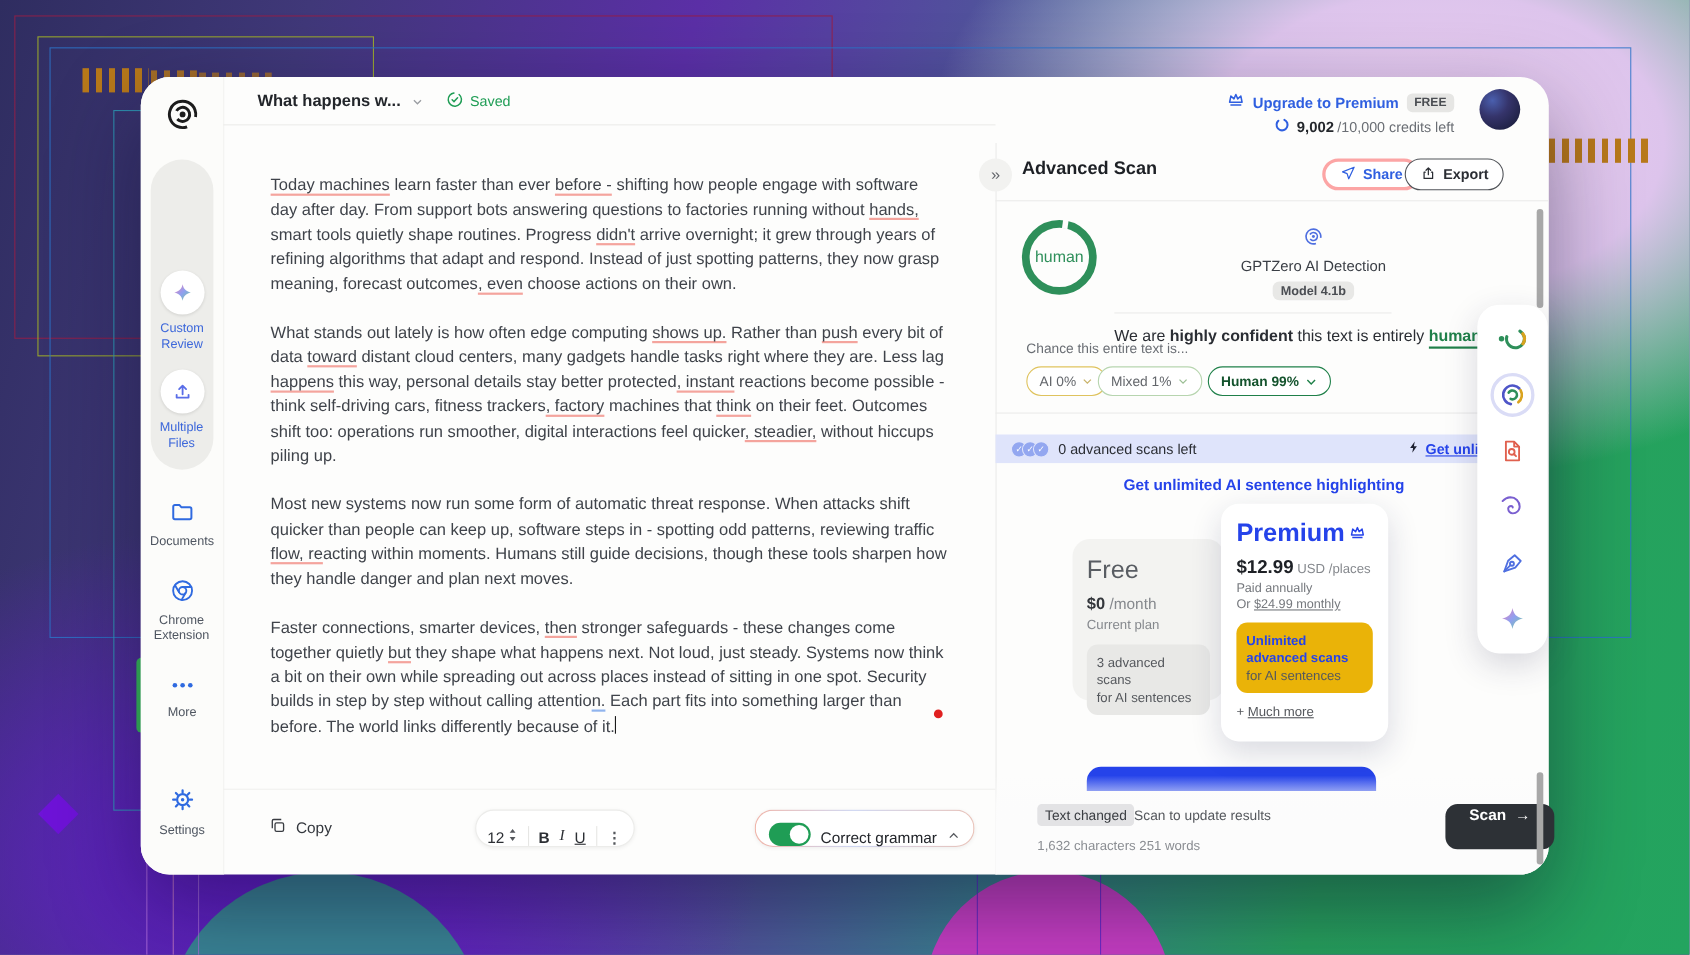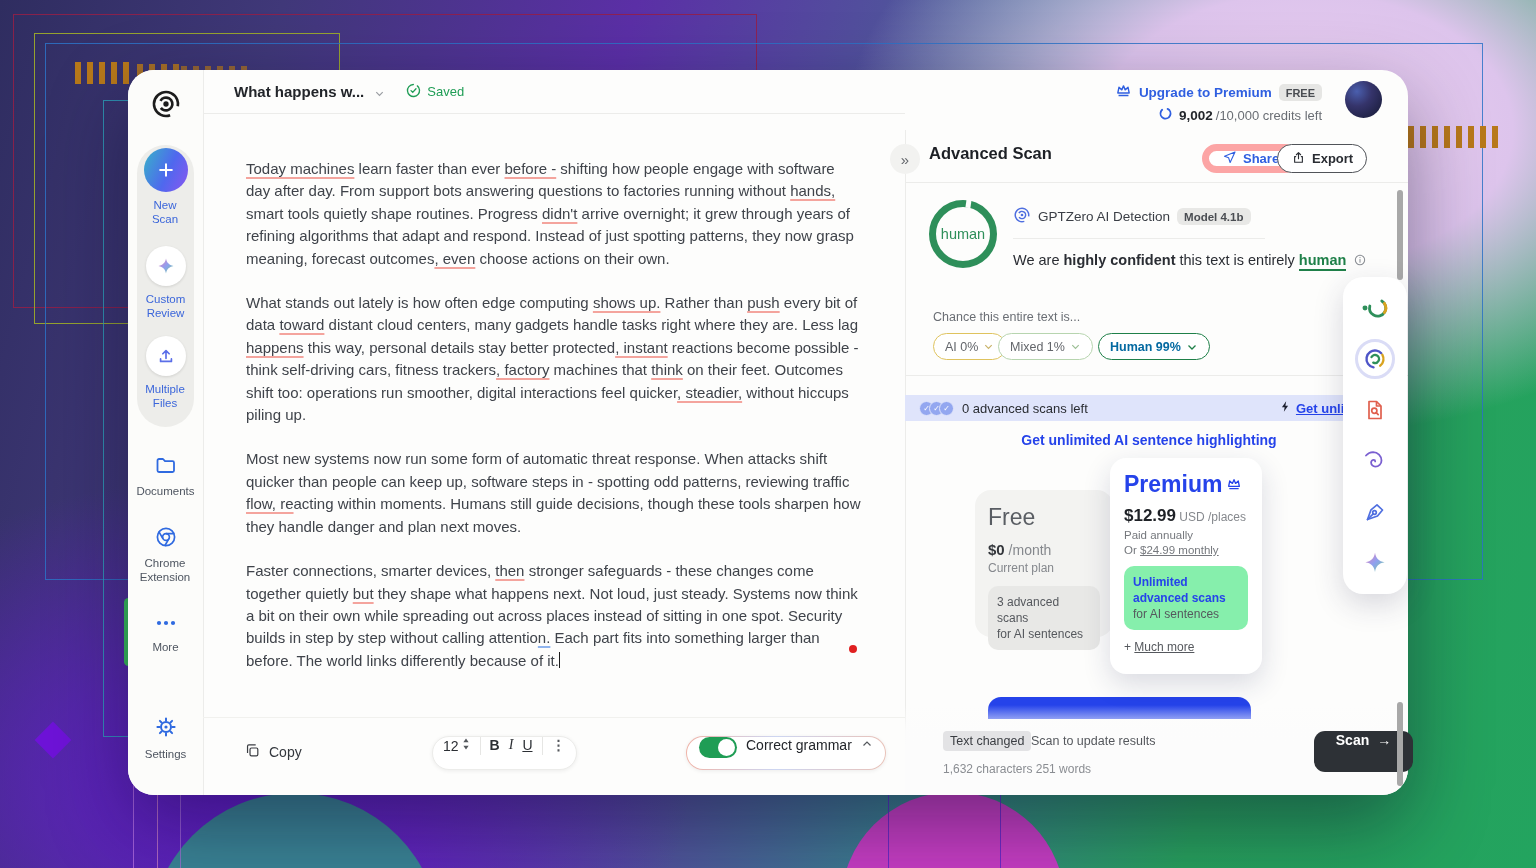--- a/index.html
+++ b/index.html
@@ -35,57 +35,57 @@
   .ed-title{font-size:15px;font-weight:700;color:#22252a;}
   .saved{display:flex;align-items:center;gap:5px;color:#1f9d55;font-size:13px;font-weight:500;}
   .ed-text{position:absolute;left:43px;top:88px;width:616px;font-size:15px;line-height:22.4px;color:#3f434a;}
   .ed-text p{margin:0 0 22px 0;}
   .mk-red{text-decoration:underline;text-decoration-color:#f4a49d;text-decoration-thickness:2px;text-underline-offset:3px;}
   .mk-blue{text-decoration:underline;text-decoration-color:#90b4ee;text-decoration-thickness:2px;text-underline-offset:3px;}
   .mk-caret{display:inline-block;width:0;height:16px;border-left:1.5px solid #1a1a1a;vertical-align:-2px;}
   .ed-bar{position:absolute;left:0;bottom:0;width:702px;height:77px;border-top:1px solid #f1f1ee;}
   .copy{position:absolute;left:41px;top:24px;display:flex;align-items:center;gap:8px;
         font-size:14px;color:#33373d;cursor:pointer;}
-  .pill{position:absolute;display:flex;align-items:flex-start;background:#fff;border:1px solid #ececea;
+  .pill{position:absolute;display:flex;align-items:flex-end;background:#fff;border:1px solid #ececea;
         border-radius:22px;box-shadow:0 1px 4px rgba(0,0,0,.07);height:34px;box-sizing:border-box;}
   .fmt{left:229px;top:18px;padding:0 10px;gap:9px;font-size:14px;color:#2c2f34;}
   .fmt .sep{width:1px;height:18px;background:#e6e6e4;}
   .gram{left:483px;top:18px;padding:0 12px;gap:9px;font-size:14px;color:#23262b;
         border:1.5px solid transparent;
         background:linear-gradient(#fff,#fff) padding-box,
                    linear-gradient(90deg,#f0b4a8,#cdd6f2 45%,#e9c2b8) border-box;}
   .toggle{width:38px;height:21px;border-radius:11px;background:#1f9d55;position:relative;}
   .toggle i{position:absolute;right:2px;top:2px;width:17px;height:17px;border-radius:50%;background:#fff;}
   .reddot{position:absolute;left:646px;top:575px;width:8px;height:8px;border-radius:50%;background:#e02020;}
   
   .rp{position:absolute;left:777px;top:0;width:503px;height:725px;border-radius:0 26px 26px 0;}
   .rp-vline{position:absolute;left:777px;top:60px;width:1px;height:665px;background:#ececea;}
   .rp-h{position:absolute;left:24px;top:74px;font-size:16.5px;font-weight:700;color:#1d2025;}
   .btn{display:inline-flex;align-items:center;gap:6px;height:29px;border-radius:15px;
        padding:0 13px;font-size:13px;font-weight:600;background:#fff;box-sizing:border-box;cursor:pointer;}
-  .share{position:absolute;left:297px;top:74px;color:#2f5fe0;border:7px solid #fca5a5;}
+  .share{position:absolute;left:297px;top:74px;color:#2f5fe0;border:3px solid #fca5a5;}
   .export{position:absolute;left:372px;top:74px;color:#2a2d33;border:1px solid #515459;}
   .rp-div{position:absolute;left:0;width:503px;height:1px;background:#ececea;}
   .ring{position:absolute;left:24px;top:130px;width:68px;height:68px;border-radius:50%;
         border:7px solid #2e8f5a;box-sizing:border-box;display:flex;align-items:center;justify-content:center;}
   .ring .notch{position:absolute;left:30px;top:-8px;width:5px;height:9px;background:#fdfdfc;transform:rotate(8deg);}
   .ring span{font-size:14.5px;color:#2e8f5a;font-weight:500;}
   .det{position:absolute;left:108px;top:136px;width:362px;}
-  .det-row{display:flex;align-items:center;gap:7px;font-size:13.5px;color:#3a3e45;}
+  .det-row{display:flex;align-items:center;gap:7px;font-size:13.5px;color:#3a3e45;flex-direction:column;}
   .model{background:#e8e8e6;border-radius:6px;padding:2.5px 7px;font-size:11.5px;font-weight:700;color:#4a4d52;}
   .det-sep{height:1px;background:#ececea;margin:11px 0 10px 0;width:252px;}
   .conf{font-size:14.5px;line-height:23px;color:#2a2d33;}
   .conf b{font-weight:700;}
   .conf .hm{color:#1f8049;font-weight:700;border-bottom:2px solid #1f8049;padding-bottom:1px;}
   .chance{position:absolute;left:28px;top:240px;font-size:12.5px;color:#6a6e74;}
   .chip{position:absolute;top:263px;height:27px;border-radius:14px;display:inline-flex;align-items:center;
         gap:5px;padding:0 11px;font-size:12.5px;background:#fff;box-sizing:border-box;cursor:pointer;}
   .chip-ai{left:28px;border:1.5px solid #dfc35e;color:#63666b;}
   .chip-mx{left:93px;border:1.5px solid #b7d5af;color:#63666b;}
-  .chip-hu{left:193px;border:1.5px solid #1f8049;color:#0369a1;font-weight:700;}
+  .chip-hu{left:193px;border:1.5px solid #1f8049;color:#14532d;font-weight:700;}
   .banner{position:absolute;left:0;top:325px;width:488px;height:26px;background:#dfe4fb;
           display:flex;align-items:center;padding:0 14px;box-sizing:border-box;font-size:13px;color:#2a2d33;}
   .bub{width:13px;height:13px;border-radius:50%;background:#93a7f0;border:1.5px solid #dfe4fb;
        color:#fff;font-size:8px;line-height:13px;text-align:center;display:inline-block;}
   .getun{margin-left:auto;display:flex;align-items:center;gap:4px;color:#2543ea;font-weight:700;
          font-size:13px;}
   .getun u{cursor:pointer;}
   .hcta{position:absolute;left:0;top:362px;width:488px;text-align:center;font-size:14px;font-weight:700;color:#2543ea;cursor:pointer;}
   .card-free{position:absolute;left:70px;top:420px;width:138px;height:147px;background:#f3f3f1;
              border-radius:16px;padding:14px 13px;box-sizing:border-box;z-index:1;}
@@ -94,21 +94,21 @@
   .cf-name{font-size:23px;color:#595d63;}
   .cf-price{margin-top:10px;font-size:14px;color:#85888d;}
   .cf-price b{font-size:15px;color:#33363b;}
   .cf-cur{font-size:12px;color:#85888d;margin-top:3px;}
   .cf-feat{margin-top:11px;background:#e8e8e6;border-radius:10px;padding:8px 9px;font-size:12px;
            line-height:16px;color:#55585d;}
   .cp-name{font-size:23px;font-weight:800;color:#2543ea;display:flex;align-items:center;gap:4px;}
   .cp-price{margin-top:8px;font-size:12px;color:#85888d;}
   .cp-price b{font-size:17px;color:#1e2126;}
   .cp-sub{font-size:11.5px;color:#75787d;margin-top:3px;}
-  .cp-feat{margin-top:10px;background:#86efac;border-radius:10px;padding:8px 9px;font-size:12px;line-height:16px;}
+  .cp-feat{margin-top:10px;background:#eab308;border-radius:10px;padding:8px 9px;font-size:12px;line-height:16px;}
   .cp-feat b{color:#2543ea;font-weight:700;}
   .cp-feat span{color:#55585d;}
   .cp-more{margin-top:10px;font-size:12px;color:#55585d;}
   .bluebar{position:absolute;left:83px;top:627px;width:263px;height:22px;background:#2543ea;border-radius:13px 13px 0 0;}
   .rp-foot{position:absolute;left:0;top:635px;width:503px;height:90px;border-radius:0 0 26px 0;
            background:linear-gradient(to bottom,rgba(252,252,252,0) 0,rgba(252,252,252,.92) 26px,#fcfcfc 44px);}
   .tbadge{position:absolute;left:38px;top:26px;background:#e3e3e5;border-radius:4px;padding:3px 7px;
           font-size:12.5px;color:#3a3d42;}
   .tstatus{position:absolute;left:126px;top:29px;font-size:12.5px;color:#55585d;}
   .tcount{position:absolute;left:38px;top:57px;font-size:12px;color:#8a8d92;}
@@ -163,28 +163,20 @@
   <div class="sb">
     <div class="abs" style="left:22px;top:18px;">
       <svg width="32" height="32" viewBox="0 0 24 24" fill="none">
         <circle cx="12" cy="12" r="9" stroke="#1c1c1c" stroke-width="2" stroke-dasharray="47 10" transform="rotate(70 12 12)"></circle>
         <circle cx="12" cy="12" r="4.8" stroke="#1c1c1c" stroke-width="2" stroke-dasharray="24 7" transform="rotate(210 12 12)"></circle>
         <circle cx="12" cy="12" r="2" fill="#1c1c1c"></circle>
       </svg>
     </div>
     <div class="sb-pill"></div>
 
-    <div class="sb-item" style="top:78px;">
-      <span class="cir" style="width:44px;height:44px;background:linear-gradient(115deg,#37b3c8 0%,#4f68ee 55%,#8a57f0 100%);">
-        <svg width="20" height="20" viewBox="0 0 24 24">
-            <path d="M12 5v14M5 12h14" stroke="#fff" stroke-width="2.4" stroke-linecap="round"></path>
-          </svg>
-      </span>
-      <div class="sb-label" style="margin-top:6px;width:44px;margin-left:15px;">New Scan</div>
-    </div>
 
     <div class="sb-item" style="top:266px;">
       <span class="cir" style="width:40px;height:40px;background:#fff;box-shadow:0 1px 3px rgba(0,0,0,.12);">
         <svg width="20" height="20" viewBox="0 0 24 24" fill="none" stroke="#5a6ee8" stroke-width="2" stroke-linecap="round" stroke-linejoin="round">
           <path d="M12 15V5.5M8.2 9.3 12 5.5l3.8 3.8M5.5 15.5v3h13v-3"></path>
         </svg>
       </span>
       <div class="sb-label" style="margin-top:6px;width:52px;margin-left:11px;">Multiple Files</div>
     </div>
 

